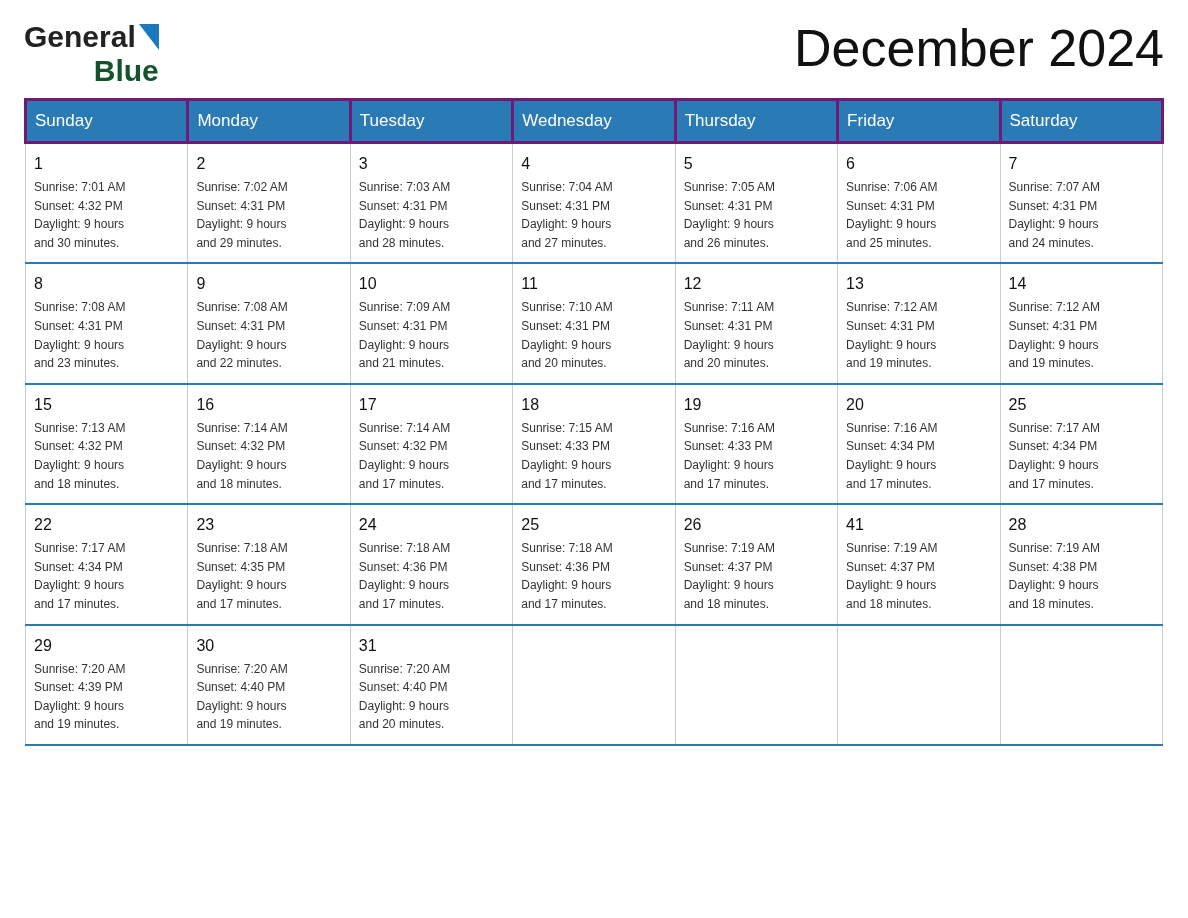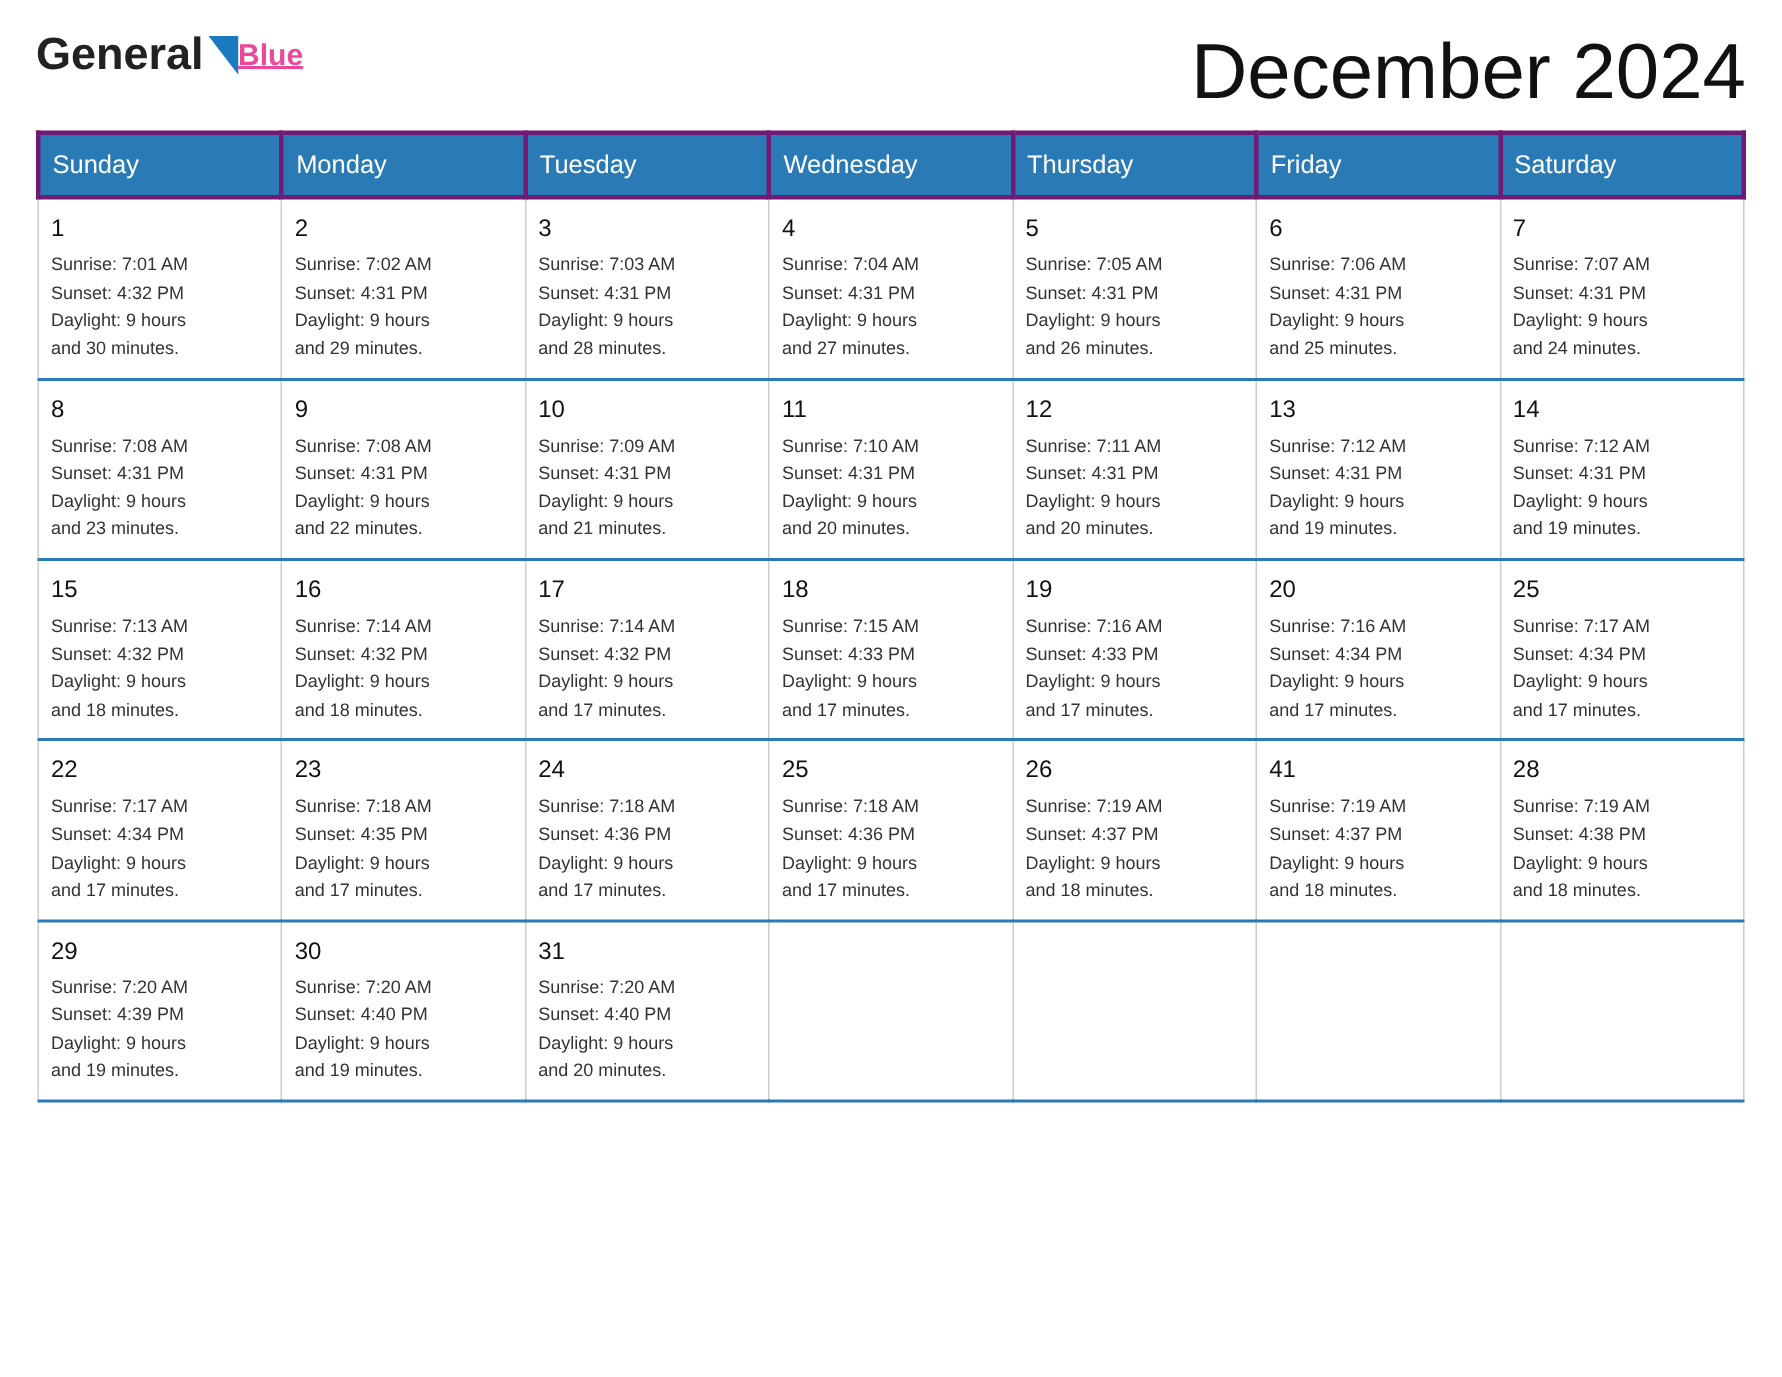--- a/index.html
+++ b/index.html
@@ -15,22 +15,22 @@
       padding: 20px 24px 24px 24px;
     }
     .header {
       display: flex;
       justify-content: space-between;
       align-items: flex-start;
       margin-bottom: 10px;
     }
     .logo {
       display: flex;
-      flex-direction: row;
-      align-items: center;
+      flex-direction: column;
+      align-items: flex-end;
     }
     .title-block {
     }
     .title-block h1 {
       font-size: 52px;
       font-weight: 400;
       color: #111;
       line-height: 1.1;
     }
     .title-block h2 {
@@ -89,24 +89,23 @@
       font-size: 30px;
       font-weight: bold;
       color: #222;
     }
     .logo-arrow {
       display: inline-block;
       margin-left: 1px;
       margin-bottom: 0px;
     }
     .logo-blue-word {
-      font-size: 20px;
+      font-size: 30px;
       font-weight: bold;
-      color: #ec4899;
-      text-decoration: underline;
+      color: #14532d;
     }
   </style>
 </head>
 <body>
 
 <div class="page">
   <div class="header">
     <div class="logo">
       <div class="logo-row">
         <span class="logo-word">General</span>

